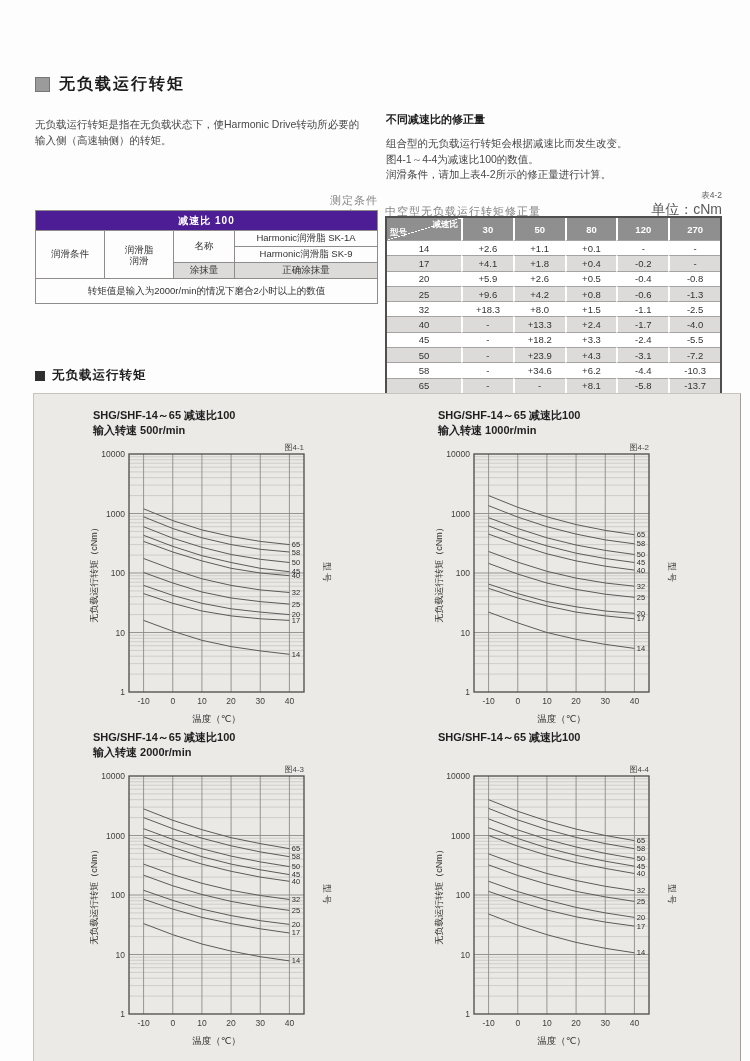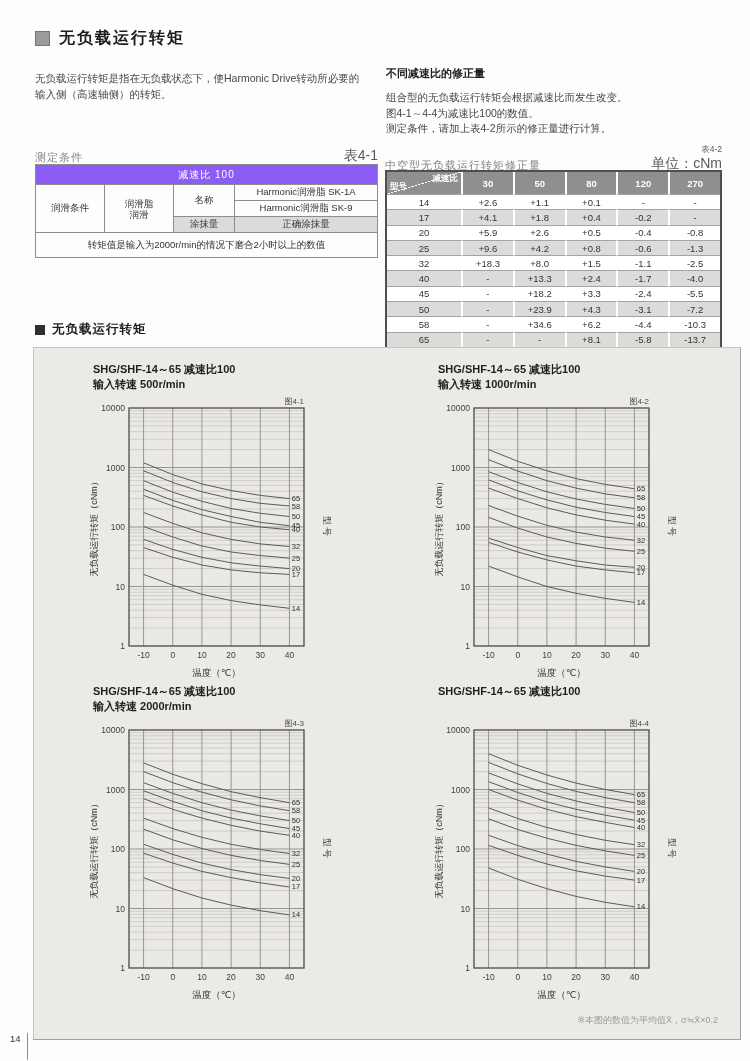--- a/index.html
+++ b/index.html
@@ -1,48 +1,48 @@
 <!DOCTYPE html>
 <html><head>
 <meta charset="utf-8">
 <style>
   html,body{margin:0;padding:0;}
   body{
     width:750px;height:1061px;position:relative;background:#fdfdfd;
     font-family:"Liberation Sans","DejaVu Sans",sans-serif;color:#3a3a3a;
     overflow:hidden;
   }
-  .abs{position:absolute;}
+  .abs{position:absolute;margin-top:46px;}
 
   
   .h1{left:35px;top:28px;display:flex;align-items:center;gap:9px;}
   .h1 .sq{width:13px;height:13px;background:#9b9b9b;border:1px solid #767676;}
   .h1 .t{font-size:16px;font-weight:bold;color:#1d1d1d;letter-spacing:2px;}
   .h2{left:35px;top:321px;display:flex;align-items:center;gap:7px;}
   .h2 .sq{width:10px;height:10px;background:#2f2f2f;}
   .h2 .t{font-size:12.5px;font-weight:bold;color:#1d1d1d;letter-spacing:1px;}
 
   .para{font-size:10.5px;line-height:16px;color:#474747;}
   #intro{left:35px;top:70px;width:330px;}
   #corr-title{left:386px;top:66px;font-size:11px;font-weight:bold;color:#1d1d1d;}
   #corr-body{left:386px;top:90px;width:334px;}
   #corr-body div{font-size:10.5px;line-height:15.5px;color:#474747;}
 
   
   .caprow{display:flex;justify-content:space-between;align-items:flex-end;}
   .cap{font-size:11px;color:#858585;letter-spacing:1px;}
   .ref{font-size:14px;color:#5a5a5a;}
-  #t1cap{left:35px;top:147px;width:343px;}
+  #t1cap{left:35px;top:147px;width:343px;flex-direction:column;}
   #t2ref{left:385px;top:144px;width:337px;text-align:right;font-size:8.5px;color:#5a5a5a;}
   #t2cap{left:385px;top:155px;width:337px;}
 
   
   #table1{left:35px;top:164px;width:343px;border-collapse:collapse;border:1.5px solid #4f4f4f;font-size:9.5px;color:#333;}
   #table1 th,#table1 td{border:1px solid #8e8d8b;text-align:center;padding:1px 2px;}
-  #table1 .thead{background:#8b5cf6;color:#fff;font-weight:normal;height:17px;font-size:10px;letter-spacing:1px;}
+  #table1 .thead{background:#4c1d95;color:#fff;font-weight:bold;height:17px;font-size:10px;letter-spacing:1px;}
   #table1 .r{height:15px;}
   #table1 .pre{white-space:pre-line;line-height:11px;}
   #table1 .gray{background:#dcdbd9;}
   #table1 .note{height:22px;font-size:9.5px;}
 
   
   #table2{left:385px;top:170px;width:337px;border-collapse:separate;border-spacing:0;border:2px solid #4f4f4f;font-size:9.5px;color:#333;table-layout:fixed;}
   #table2 th{background:#8f8f8f;color:#fff;font-weight:bold;height:20px;font-size:9.5px;}
   #table2 th+th,#table2 td+td{border-left:2px solid #fff;}
   #table2 td{border-top:1px solid #a4a3a1;text-align:center;height:12.3px;background:#fff;}
@@ -71,21 +71,21 @@
   <span class="sq"></span>
   <span class="t">无负载运行转矩</span>
 </div>
 
 <div class="abs para" id="intro">无负载运行转矩是指在无负载状态下，使Harmonic Drive转动所必要的输入侧（高速轴侧）的转矩。</div>
 
 <div class="abs" id="corr-title">不同减速比的修正量</div>
 <div class="abs" id="corr-body">
   <div>组合型的无负载运行转矩会根据减速比而发生改变。</div>
   <div>图4-1～4-4为减速比100的数值。</div>
-  <div>测定条件，请加上表4-2所示的修正量进行计算。</div>
+  <div>润滑条件，请加上表4-2所示的修正量进行计算。</div>
 </div>
 
 <div class="abs caprow" id="t1cap">
   <span class="cap">测定条件</span>
   <span class="ref">表4-1</span>
 </div>
 <table class="abs" id="table1">
   <tbody>
       <tr>
         <th class="thead" colspan="4">减速比 100</th>

